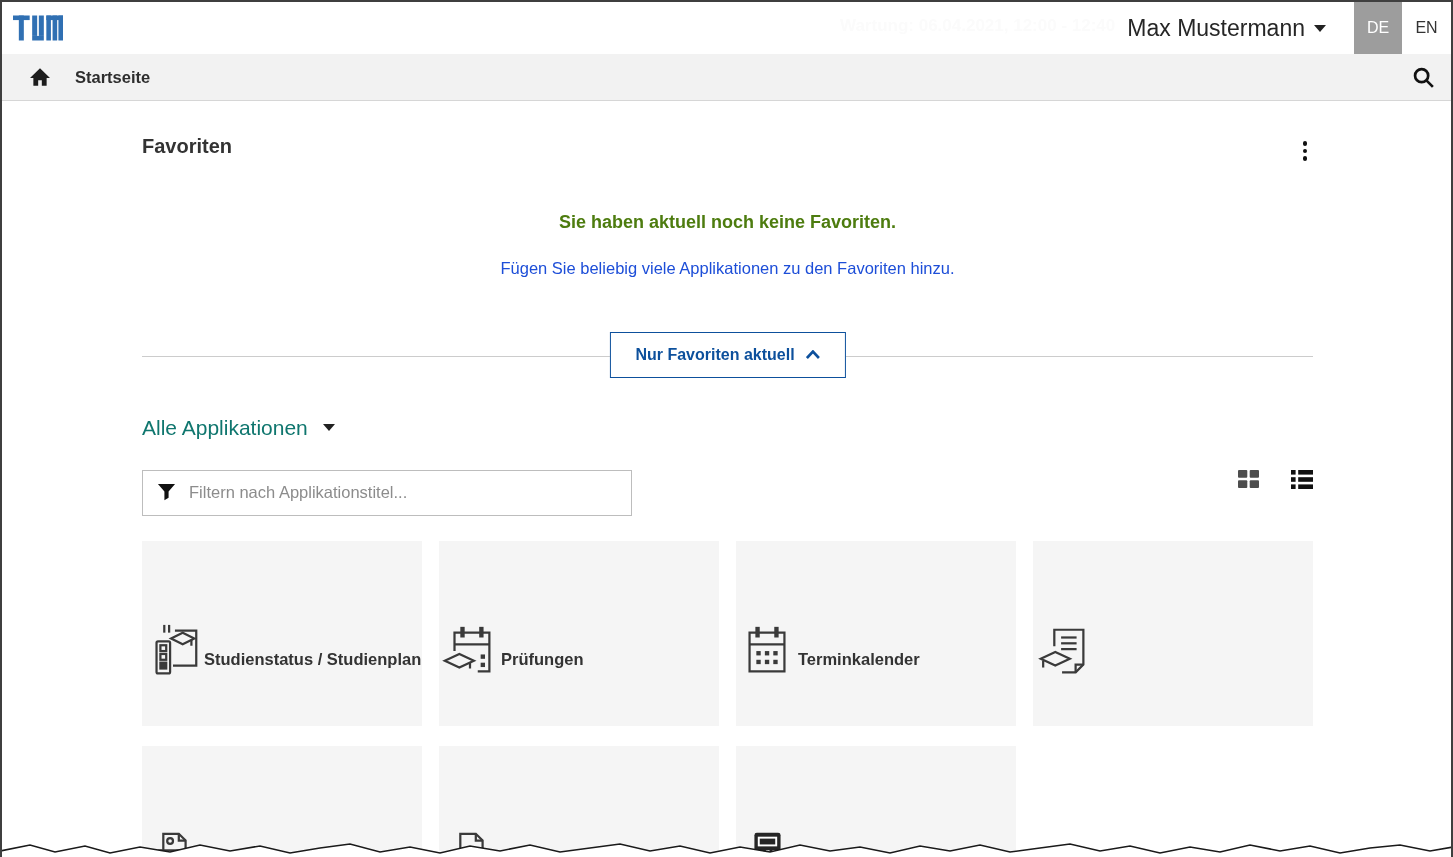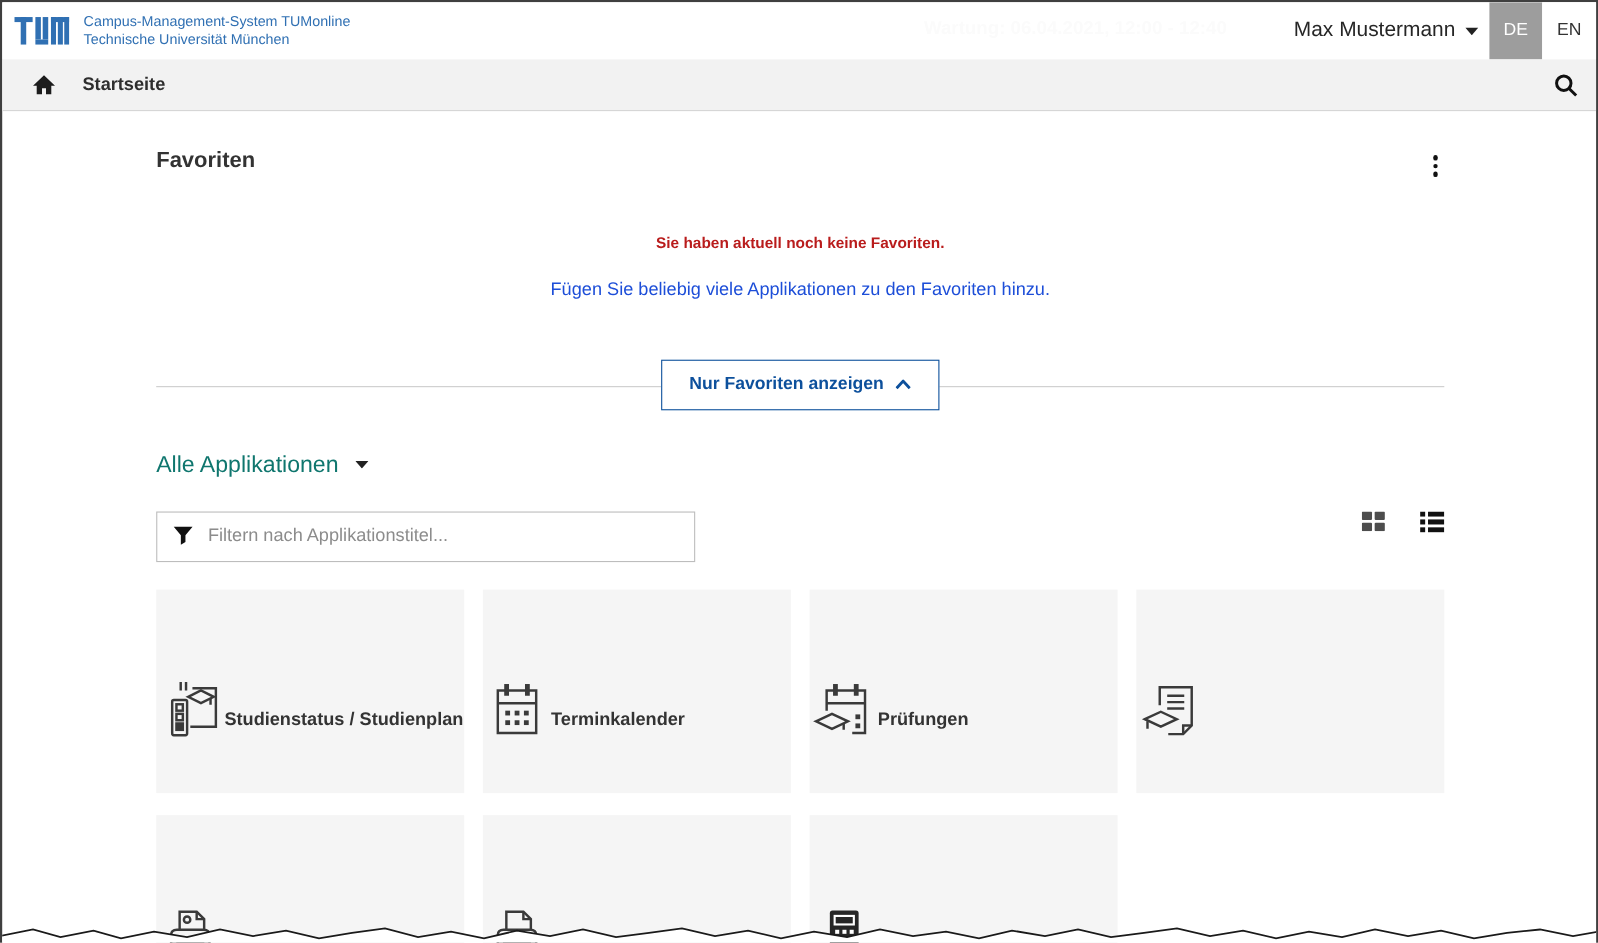--- a/index.html
+++ b/index.html
@@ -22,21 +22,21 @@
   .logo-wrap { display:flex; align-items:center; padding-left:11px; cursor:pointer; }
   .logo-svg { width:50px; height:30px; display:block; }
   .logo-text { margin-left:13px; font-size:13px; line-height:16px; color:#3070b3; }
   .maintenance {
     position:absolute; left:838px; top:14px;
     font-size:17px; font-weight:bold; color:#fbfbfb; white-space:nowrap;
   }
   .header-right { margin-left:auto; display:flex; align-items:stretch; height:52px; }
   .user-menu {
     display:flex; align-items:center; gap:9px;
-    font-size:19px; color:#262626; cursor:pointer; padding-right:10px;
+    font-size:23px; color:#262626; cursor:pointer; padding-right:28px;
   }
   .lang-btn {
     width:48px; display:flex; align-items:center; justify-content:center;
     font-size:16px; cursor:pointer;
   }
   .lang-de { background:#9d9d9d; color:#fff; }
   .lang-en { background:#fff; color:#333; width:49px; }
 
   
   .navbar {
@@ -48,21 +48,21 @@
   .nav-search { position:absolute; right:15px; top:0; height:47px; display:flex; align-items:center; cursor:pointer; }
 
   
   .content { padding:34px 138px 0 140px; }
   .fav-header { display:flex; justify-content:space-between; align-items:flex-start; }
   .fav-title { font-size:20px; font-weight:bold; color:#333;text-align:right; }
   .kebab { display:flex; flex-direction:column; gap:3px; padding:4px 6px; cursor:pointer; margin-top:2px; }
   .kebab span { width:4.5px; height:4.5px; border-radius:50%; background:#111; }
 
   .empty-state { text-align:center; margin-top:47px; }
-  .empty-title { font-size:14px; font-weight:bold; color:#b91c1c; }
+  .empty-title { font-size:18px; font-weight:bold; color:#4d7c0f; }
   .empty-sub { font-size:16.5px; color:#1d4ed8; margin-top:26px; }
 
   .toggle-row { position:relative; margin-top:54px; height:48px; }
   .toggle-row .rule { position:absolute; left:0; right:0; top:24px; border-top:1px solid #ccc; }
   .toggle-btn {
     position:absolute; left:50%; transform:translateX(-50%); top:0;
     background:#fff; border:1px solid #0d509c; color:#0d509c;
     font-family:"Liberation Sans", sans-serif;
     font-size:16px; font-weight:bold; padding:13px 25px;
     display:flex; align-items:center; gap:11px; cursor:pointer;
@@ -110,24 +110,20 @@
         <rect x="14" y="0" width="12" height="60"></rect>
         <rect x="46" y="0" width="12" height="49"></rect>
         <rect x="46" y="49" width="28" height="11"></rect>
         <rect x="62" y="0" width="12" height="49"></rect>
         <rect x="80" y="0" width="40" height="11"></rect>
         <rect x="80" y="0" width="11" height="60"></rect>
         <rect x="95" y="0" width="11" height="60"></rect>
         <rect x="109" y="0" width="11" height="60"></rect>
       </g>
     </svg>
-    <div class="logo-text">
-      <div>Campus-Management-System TUMonline</div>
-      <div>Technische Universität München</div>
-    </div>
   </div>
 
   <div class="maintenance">Wartung: 06.04.2021, 12:00 - 12:40</div>
 
   <div class="header-right">
     <div class="user-menu">
       <span>Max Mustermann</span>
       <svg width="12" height="7" viewBox="0 0 12 7">
         <polygon points="0,0 12,0 6,7" fill="#222"></polygon>
       </svg>
@@ -164,21 +160,21 @@
   </div>
 
   <div class="empty-state">
     <div class="empty-title">Sie haben aktuell noch keine Favoriten.</div>
     <div class="empty-sub">Fügen Sie beliebig viele Applikationen zu den Favoriten hinzu.</div>
   </div>
 
   <div class="toggle-row">
     <div class="rule"></div>
     <button class="toggle-btn">
-      <span>Nur Favoriten anzeigen</span>
+      <span>Nur Favoriten aktuell</span>
       <svg width="14" height="9" viewBox="0 0 14 9" fill="none" stroke="#0d509c" stroke-width="2.6">
         <polyline points="1,8 7,1.5 13,8"></polyline>
       </svg>
     </button>
   </div>
 
   <div class="apps-title-row">
     <span class="apps-title">Alle Applikationen</span>
     <svg width="12" height="7" viewBox="0 0 12 7">
       <polygon points="0,0 12,0 6,7" fill="#222"></polygon>
@@ -230,57 +226,57 @@
           <rect x="19" y="24" width="6" height="6"></rect>
           <rect x="19" y="33" width="6" height="6"></rect>
           <rect x="19" y="42" width="6" height="6" fill="#3a3a3a"></rect>
           <path d="M30 17 L42 11 L54 17 L42 23 Z"></path>
           <path d="M51 18.5 v6"></path>
         </svg>
       </div>
       <div class="tile-label">Studienstatus / Studienplan</div>
     </div>
 
+
+    <div class="tile">
+      <div class="tile-icon">
+        <svg width="62" height="62" viewBox="0 0 64 64" fill="none" stroke="#3a3a3a" stroke-width="2.3">
+          <polyline points="16,30 16,11 52,11 52,51 40,51"></polyline>
+          <line x1="16" y1="23" x2="52" y2="23"></line>
+          <rect x="22" y="5" width="4.5" height="11" fill="#3a3a3a" stroke="none"></rect>
+          <rect x="41.5" y="5" width="4.5" height="11" fill="#3a3a3a" stroke="none"></rect>
+          <path d="M6 40 L21 33 L36 40 L21 47 Z"></path>
+          <path d="M32 42 v6"></path>
+          <g fill="#3a3a3a" stroke="none">
+            <rect x="43" y="33.5" width="4.5" height="4.5"></rect>
+              <rect x="43" y="42" width="4.5" height="4.5"></rect>
+          </g>
+        </svg>
+      </div>
+      <div class="tile-label">Prüfungen</div>
+    </div>
 
     <div class="tile">
       <div class="tile-icon">
         <svg width="62" height="62" viewBox="0 0 64 64" fill="none" stroke="#3a3a3a" stroke-width="2.3">
           <path d="M14 11 H50 V51 H14 Z"></path>
           <line x1="14" y1="23" x2="50" y2="23"></line>
           <rect x="20" y="5" width="4.5" height="11" fill="#3a3a3a" stroke="none"></rect>
           <rect x="39.5" y="5" width="4.5" height="11" fill="#3a3a3a" stroke="none"></rect>
           <g fill="#3a3a3a" stroke="none">
             <rect x="21" y="30" width="4.5" height="4.5"></rect>
               <rect x="29.8" y="30" width="4.5" height="4.5"></rect>
               <rect x="38.5" y="30" width="4.5" height="4.5"></rect>
             <rect x="21" y="39" width="4.5" height="4.5"></rect>
               <rect x="29.8" y="39" width="4.5" height="4.5"></rect>
               <rect x="38.5" y="39" width="4.5" height="4.5"></rect>
           </g>
         </svg>
       </div>
       <div class="tile-label">Terminkalender</div>
-    </div>
-
-    <div class="tile">
-      <div class="tile-icon">
-        <svg width="62" height="62" viewBox="0 0 64 64" fill="none" stroke="#3a3a3a" stroke-width="2.3">
-          <polyline points="16,30 16,11 52,11 52,51 40,51"></polyline>
-          <line x1="16" y1="23" x2="52" y2="23"></line>
-          <rect x="22" y="5" width="4.5" height="11" fill="#3a3a3a" stroke="none"></rect>
-          <rect x="41.5" y="5" width="4.5" height="11" fill="#3a3a3a" stroke="none"></rect>
-          <path d="M6 40 L21 33 L36 40 L21 47 Z"></path>
-          <path d="M32 42 v6"></path>
-          <g fill="#3a3a3a" stroke="none">
-            <rect x="43" y="33.5" width="4.5" height="4.5"></rect>
-              <rect x="43" y="42" width="4.5" height="4.5"></rect>
-          </g>
-        </svg>
-      </div>
-      <div class="tile-label">Prüfungen</div>
     </div>
 
     <div class="tile">
       <div class="tile-icon">
         <svg width="62" height="62" viewBox="0 0 64 64" fill="none" stroke="#3a3a3a" stroke-width="2.3">
           <polyline points="22,25 22,8 52,8 52,44 44,52 30,52"></polyline>
           <polyline points="52,44 44,44 44,52"></polyline>
           <line x1="29" y1="16" x2="45" y2="16"></line>
           <line x1="29" y1="22" x2="45" y2="22"></line>
           <line x1="29" y1="28" x2="45" y2="28"></line>

